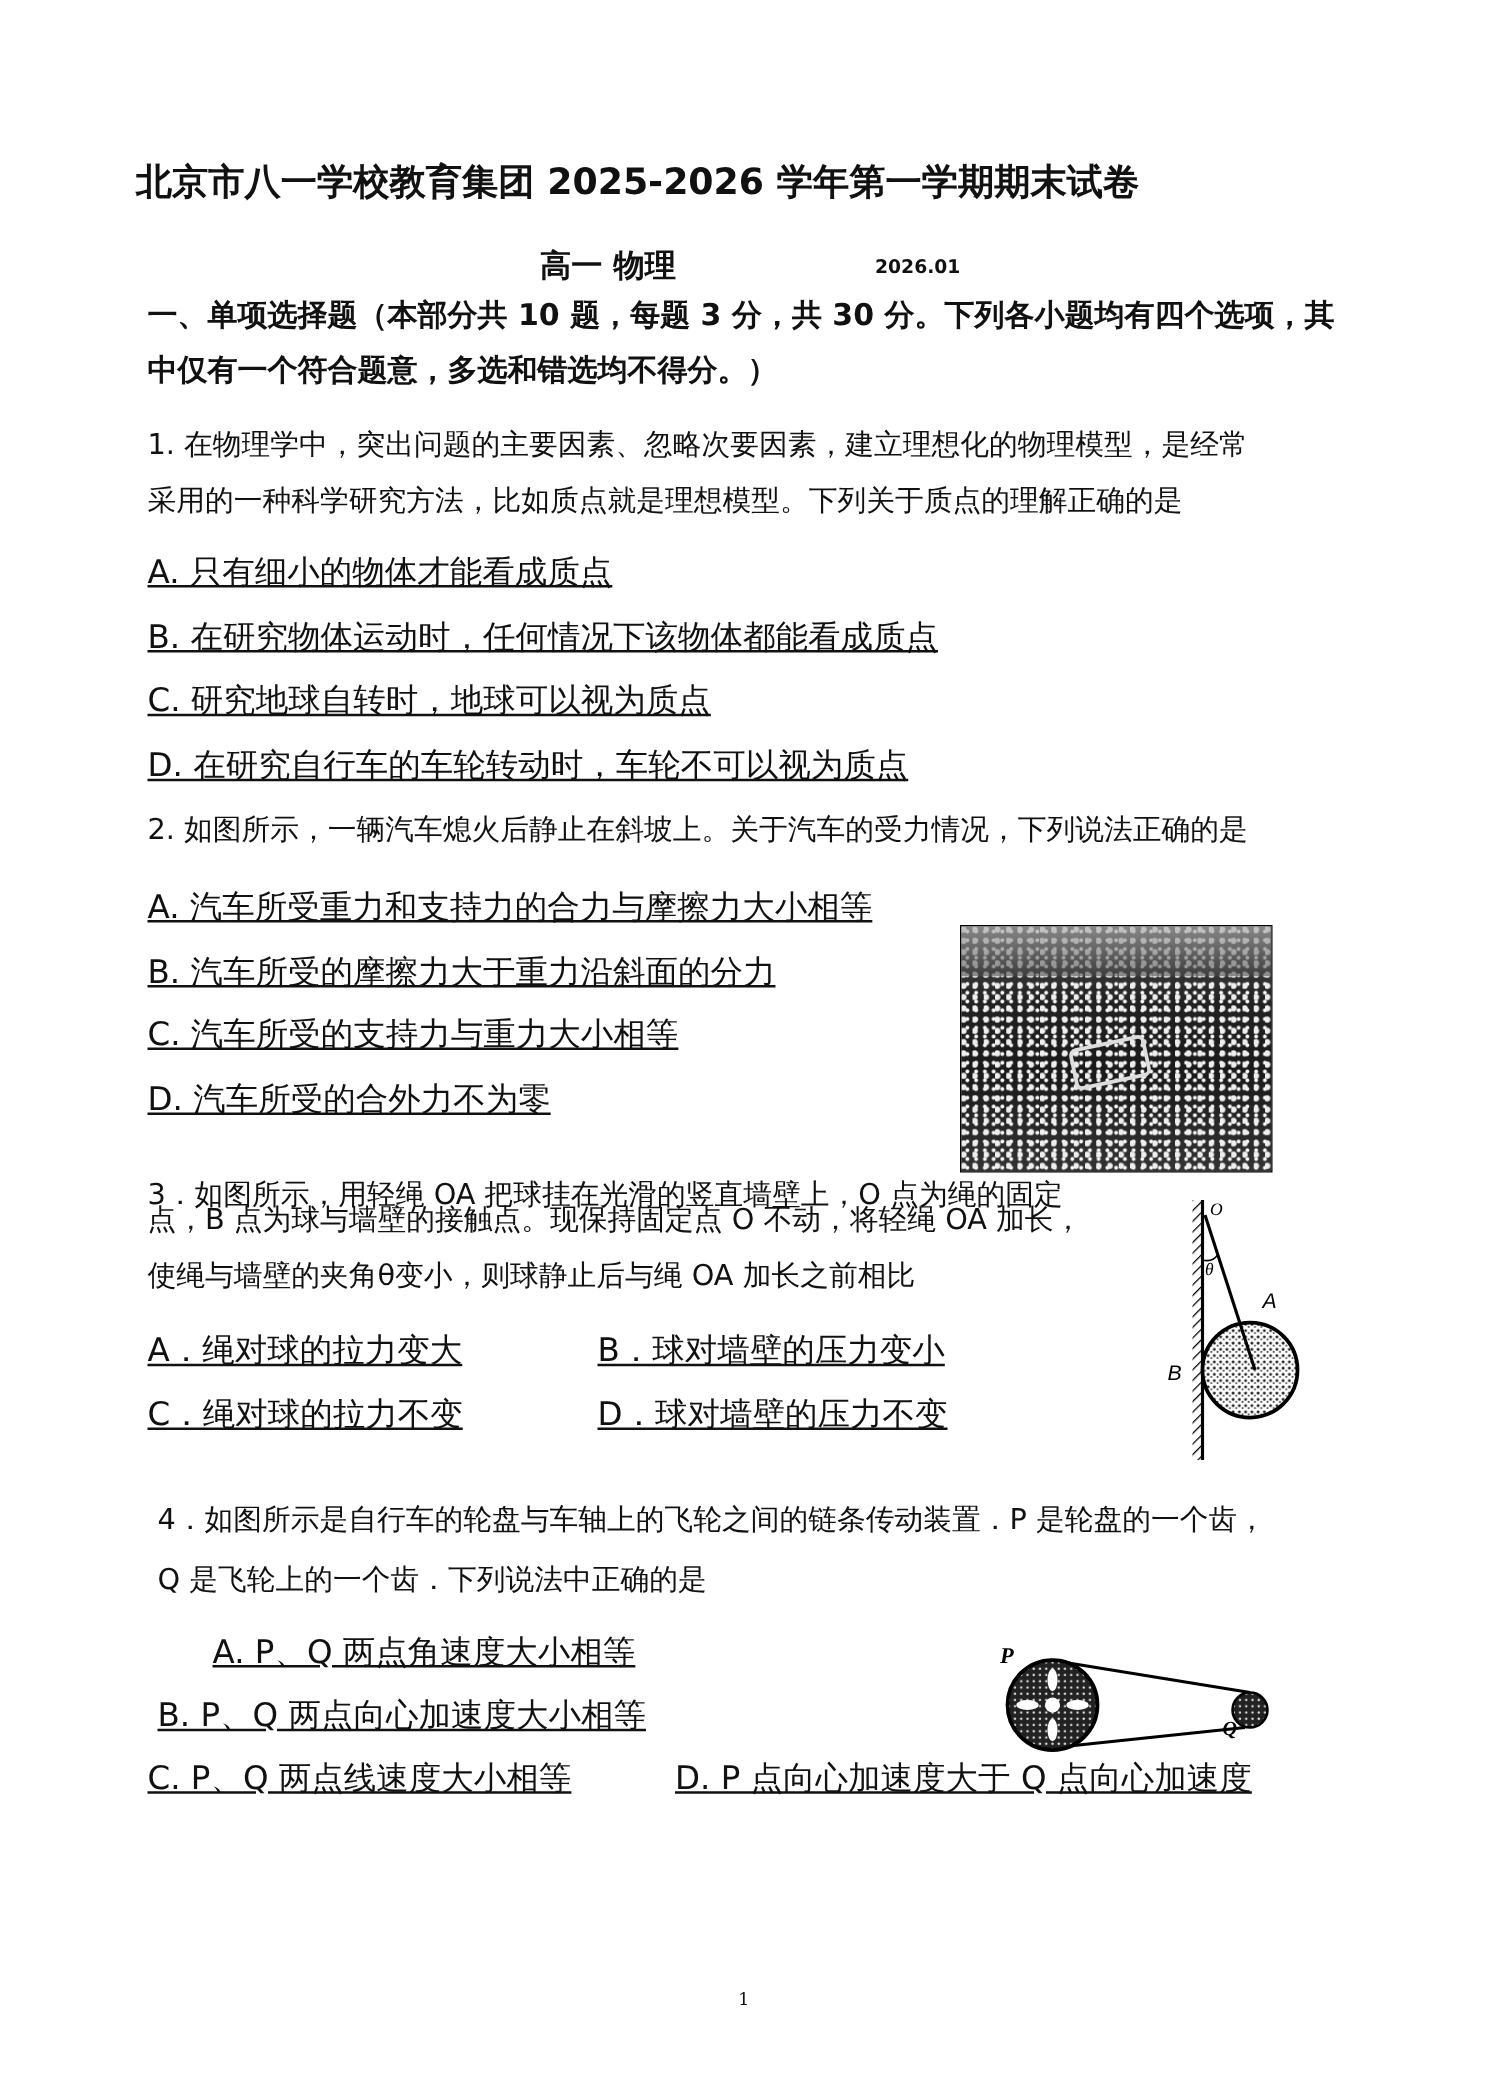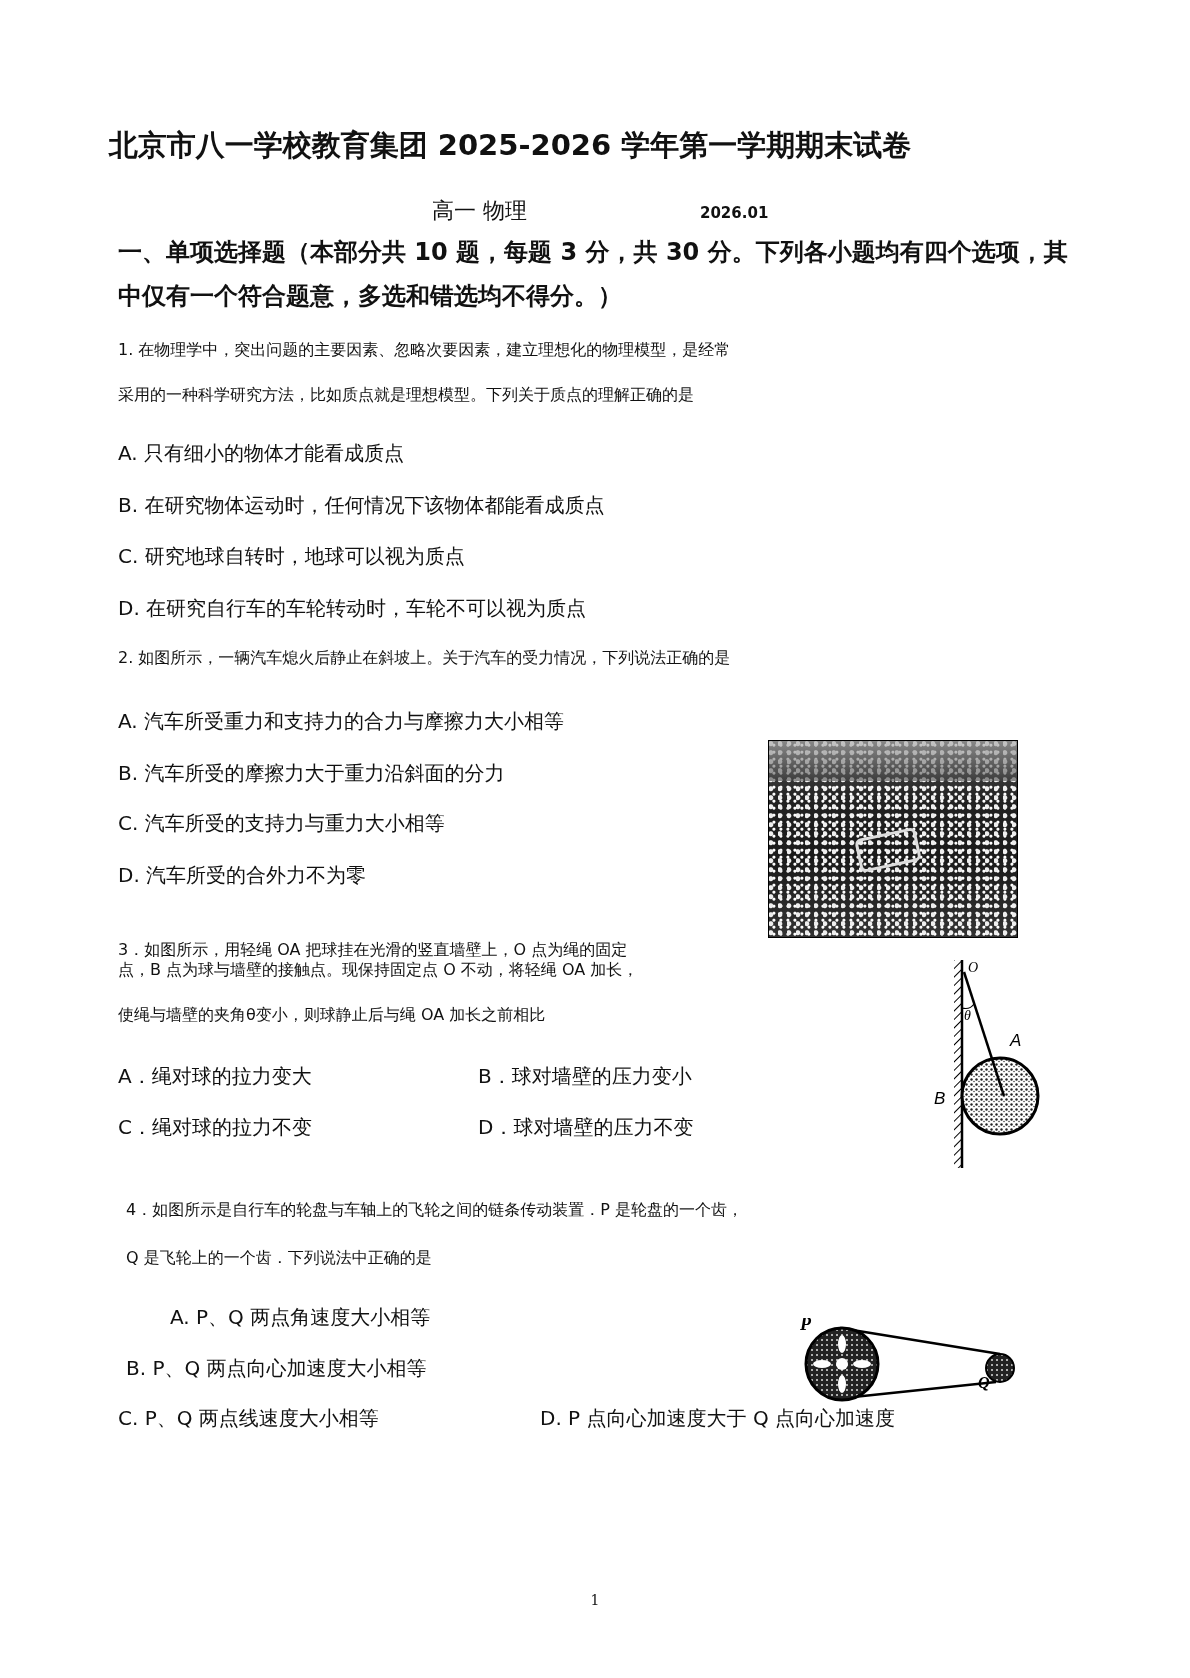--- a/index.html
+++ b/index.html
@@ -1,24 +1,24 @@
 <!DOCTYPE html>
 <html><head>
 <meta charset="utf-8">
 <style>
   html, body { margin:0; padding:0; background:#ffffff; }
   body { width:1190px; height:1678px; position:relative; overflow:hidden;
          font-family:"DejaVu Sans", "Liberation Sans", sans-serif; color:#111; }
   .abs { position:absolute; white-space:nowrap; }
   .title { left:0; width:1020px; text-align:center; top:126px; font-size:29px; font-weight:bold; letter-spacing:0px; }
-  .subtitle { top:196px; left:432px; font-size:22px; font-weight:normal; }
+  .subtitle { top:196px; left:432px; font-size:25px; font-weight:bold; }
   .date { top:204px; left:700px; font-size:15px; font-weight:bold; }
   .section { font-size:24px; font-weight:bold; left:118px; }
-  .q { font-size:16px; left:118px; }
-  .opt { font-size:20px; }
+  .q { font-size:23px; left:118px; }
+  .opt { font-size:26px;text-decoration:underline; }
   .pagenum { top:1592px; left:0; width:1190px; text-align:center; font-size:14px; font-family:"DejaVu Serif", serif; }
   .img-car { position:absolute; left:768px; top:740px; width:248px; height:196px;
              background:
                radial-gradient(circle at 20% 30%, #eee 0 2px, transparent 3px) 0 0/9px 9px,
                radial-gradient(circle at 70% 60%, #fff 0 1px, transparent 2px) 0 0/7px 7px,
                linear-gradient(180deg, #555 0%, #222 30%, #1a1a1a 60%, #333 100%);
              border:1px solid #000; }
   .car-body { position:absolute; left:88px; top:92px; width:56px; height:28px; border:3px solid #ddd; border-radius:6px; transform:rotate(-12deg); }
   .sky { position:absolute; left:0; top:0; width:248px; height:40px; background:linear-gradient(180deg,#aaa,#444); opacity:.6; }
   .fig-wall { position:absolute; left:930px; top:958px; width:120px; height:212px; }

